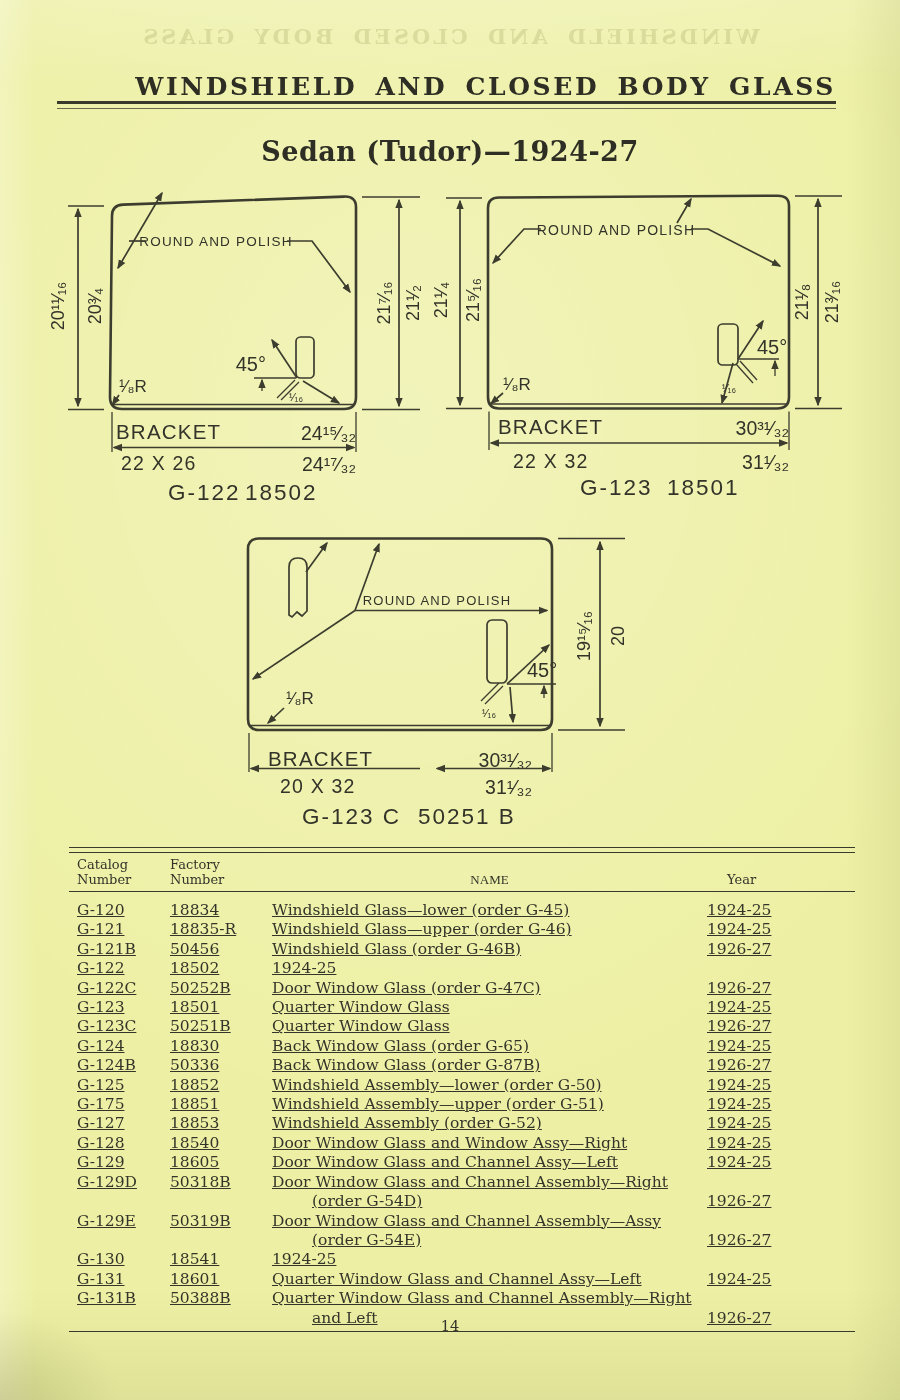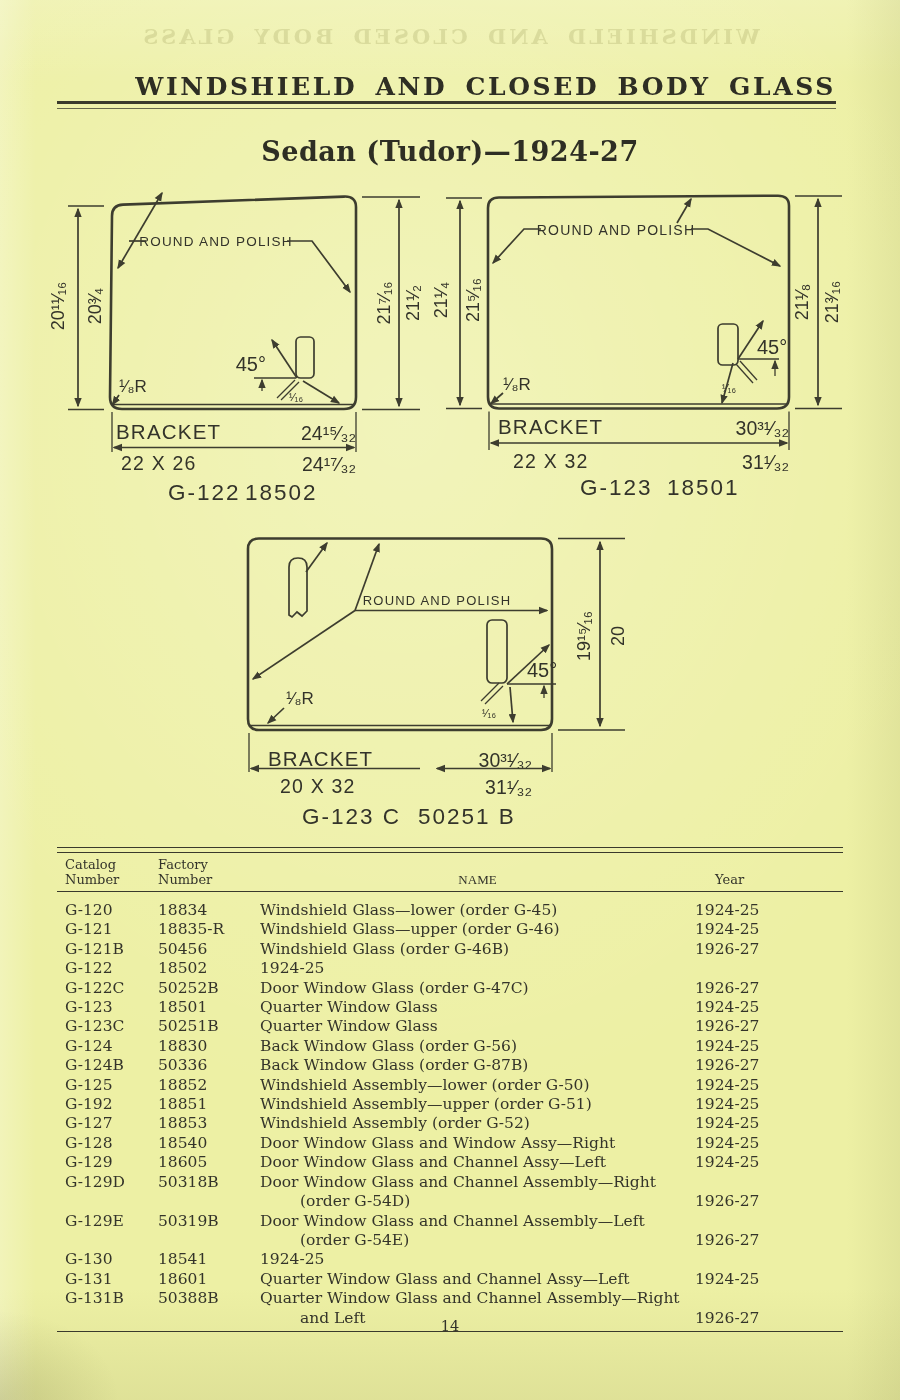--- a/index.html
+++ b/index.html
@@ -41,28 +41,28 @@
   svg.diagrams{position:absolute;left:0;top:185px;}
   svg.diagrams .ol{stroke:#3d3d2f;stroke-width:2.6;fill:none;stroke-linecap:round;}
   svg.diagrams .dl{stroke:#3d3d2f;stroke-width:1.7;fill:none;}
   svg.diagrams .tl{stroke:#3d3d2f;stroke-width:1.3;fill:none;}
   svg.diagrams text{
     font-family:"Liberation Sans","DejaVu Sans",sans-serif;
     fill:#33332a;
   }
   .letter{letter-spacing:1.2px;}
   
-  .ptable{position:absolute;left:57px;top:847px;width:786px;font-size:15.5px;}
+  .ptable{position:absolute;left:69px;top:847px;width:786px;font-size:15.5px;}
   .t-toprule{height:4px;border-top:1.8px solid #3a3a2c;border-bottom:1.2px solid #3a3a2c;}
   .t-head{display:grid;grid-template-columns:93px 102px 435px 1fr;padding:5px 0 4px 8px;
           font-size:13px;line-height:14.5px;color:#33332a;}
   .th-name{text-align:center;align-self:end;font-family:Liberation Serif, serif;}
   .th-year{padding-left:20px;align-self:end;}
   .t-headrule{border-top:1.6px solid #3a3a2c;}
-  .t-body{padding-top:9px;padding-left:8px;}
+  .t-body{padding-top:9px;padding-left:8px;text-decoration:underline;}
   .tline{display:grid;grid-template-columns:93px 102px 435px 1fr;line-height:19.4px;}
   .c-name.indent{padding-left:40px;}
   .t-botrule{border-top:1.8px solid #3a3a2c;margin-top:3px;}
   .pagenum{position:absolute;top:1318px;left:0;width:100%;text-align:center;
            font-size:14.5px;color:#33332a;}
 </style>
 </head>
 <body>
 
 <div class="page">
@@ -282,21 +282,21 @@
             <div class="c-cat">G-123C</div>
             <div class="c-fac">50251B</div>
             <div class="c-name">Quarter Window Glass</div>
             <div class="c-year">1926-27</div>
           </div>
         </div>
         <div>
           <div class="tline">
             <div class="c-cat">G-124</div>
             <div class="c-fac">18830</div>
-            <div class="c-name">Back Window Glass (order G-56)</div>
+            <div class="c-name">Back Window Glass (order G-65)</div>
             <div class="c-year">1924-25</div>
           </div>
         </div>
         <div>
           <div class="tline">
             <div class="c-cat">G-124B</div>
             <div class="c-fac">50336</div>
             <div class="c-name">Back Window Glass (order G-87B)</div>
             <div class="c-year">1926-27</div>
           </div>
@@ -304,21 +304,21 @@
         <div>
           <div class="tline">
             <div class="c-cat">G-125</div>
             <div class="c-fac">18852</div>
             <div class="c-name">Windshield Assembly—lower (order G-50)</div>
             <div class="c-year">1924-25</div>
           </div>
         </div>
         <div>
           <div class="tline">
-            <div class="c-cat">G-192</div>
+            <div class="c-cat">G-175</div>
             <div class="c-fac">18851</div>
             <div class="c-name">Windshield Assembly—upper (order G-51)</div>
             <div class="c-year">1924-25</div>
           </div>
         </div>
         <div>
           <div class="tline">
             <div class="c-cat">G-127</div>
             <div class="c-fac">18853</div>
             <div class="c-name">Windshield Assembly (order G-52)</div>
@@ -352,21 +352,21 @@
             <div class="c-cat"></div>
             <div class="c-fac"></div>
             <div class="c-name indent">(order G-54D)</div>
             <div class="c-year">1926-27</div>
           </div>
         </div>
         <div>
           <div class="tline">
             <div class="c-cat">G-129E</div>
             <div class="c-fac">50319B</div>
-            <div class="c-name">Door Window Glass and Channel Assembly—Left</div>
+            <div class="c-name">Door Window Glass and Channel Assembly—Assy</div>
             <div class="c-year"></div>
           </div>
           <div class="tline">
             <div class="c-cat"></div>
             <div class="c-fac"></div>
             <div class="c-name indent">(order G-54E)</div>
             <div class="c-year">1926-27</div>
           </div>
         </div>
         <div>

